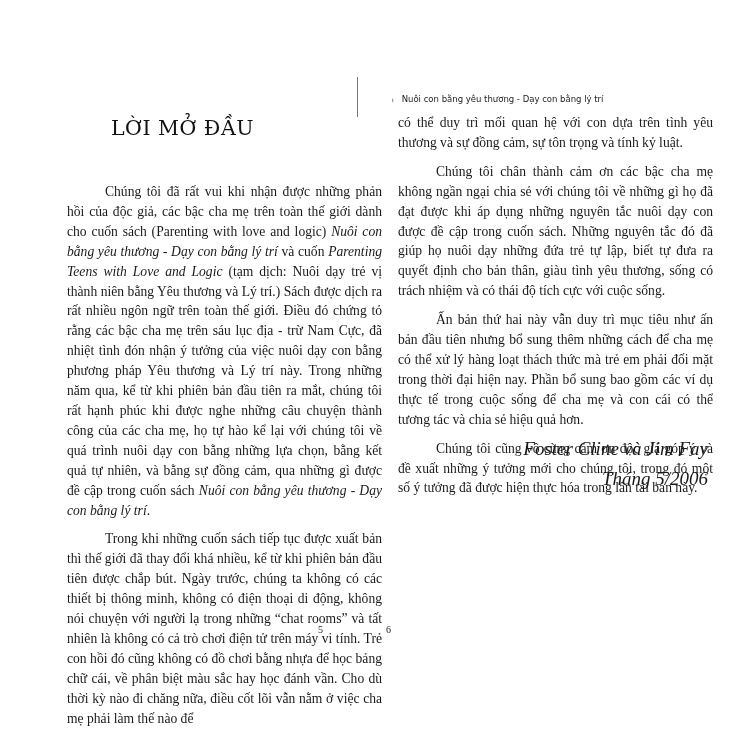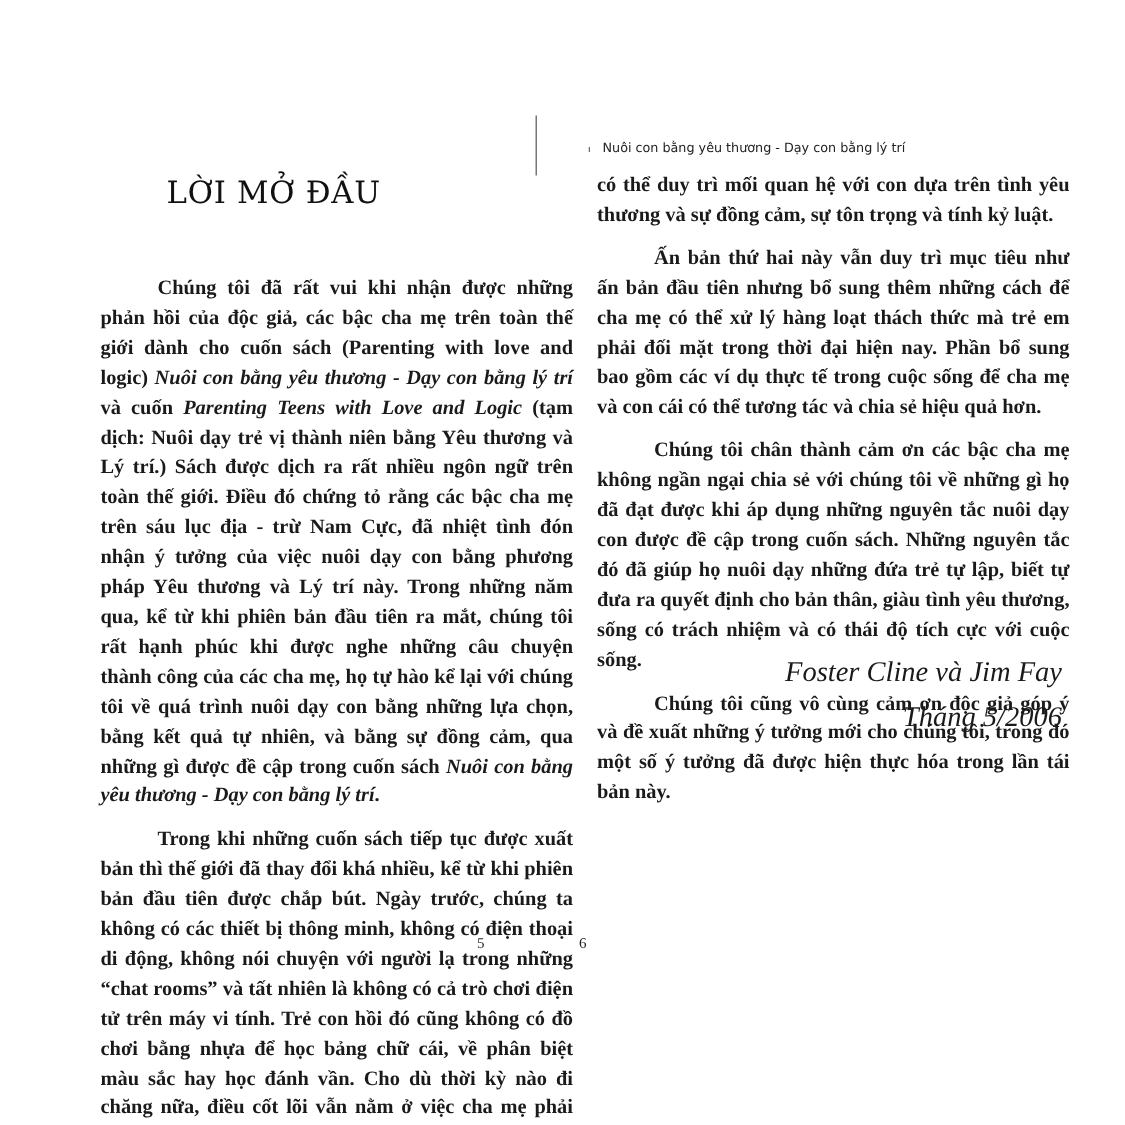--- a/index.html
+++ b/index.html
@@ -4,21 +4,21 @@
 <style>
   html, body { margin: 0; padding: 0; background: #ffffff; }
   body { width: 750px; height: 750px; position: relative; overflow: hidden; font-family: "DejaVu Serif", serif; color: #1a1a1a; }
   .spread { position: absolute; inset: 0; background: #fff; }
   .page { position: absolute; top: 0; height: 720px; }
   .page-left { left: 0; width: 365px; }
   .page-right { left: 365px; width: 385px; }
   .gutter-mark { position: absolute; left: 357px; top: 77px; width: 1px; height: 40px; background: #777; }
   .title { position: absolute; left: 0; width: 365px; top: 116px; text-align: center; font-family: "DejaVu Serif", serif; font-size: 20.5px; letter-spacing: 0.5px; color: #111; }
   .subtitle { position: absolute; left: 0; width: 365px; top: 155px; text-align: center; font-family: "DejaVu Sans", sans-serif; font-weight: bold; font-size: 11.5px; color: #1a1a1a; }
-  .body { position: absolute; font-family: "Liberation Serif", serif; font-size: 13.6px; line-height: 19.9px; text-align: justify; color: #1a1a1a; font-weight: bold; }
+  .body { position: absolute; font-family: "Liberation Serif", serif; font-size: 13.6px; line-height: 19.9px; text-align: justify; color: #1a1a1a; }
   .body p { margin: 0; text-indent: 38px; }
   .body p.noindent { text-indent: 0; }
   .body p + p { margin-top: 9px; }
   .left-body { left: 40px; top: 182px; width: 315px; margin-left: 27px; }
   .right-body { left: 398px; top: 113px; width: 315px; }
   .running-head { position: absolute; left: 392px; top: 94px; font-family: "DejaVu Sans", sans-serif; font-size: 8.5px; color: #222; }
   .running-head .num { margin-right: 8px; font-size: 6px; }
   .signature { position: absolute; right: 42px; font-family: "Liberation Serif", serif; font-style: italic; font-size: 19px; text-align: right; }
   .sig-authors { top: 438px; }
   .sig-date { top: 468px; }
@@ -47,22 +47,22 @@
 
   <div class="page page-right">
   </div>
 
   <div class="running-head">
     <span class="num">ı</span><span>Nuôi con bằng yêu thương - Dạy con bằng lý trí</span>
   </div>
 
   <div class="body right-body">
     <p class="noindent">có thể duy trì mối quan hệ với con dựa trên tình yêu thương và sự đồng cảm, sự tôn trọng và tính kỷ luật.</p>
+    <p>Chúng tôi chân thành cảm ơn các bậc cha mẹ không ngần ngại chia sẻ với chúng tôi về những gì họ đã đạt được khi áp dụng những nguyên tắc nuôi dạy con được đề cập trong cuốn sách. Những nguyên tắc đó đã giúp họ nuôi dạy những đứa trẻ tự lập, biết tự đưa ra quyết định cho bản thân, giàu tình yêu thương, sống có trách nhiệm và có thái độ tích cực với cuộc sống.</p>
     <p>Ấn bản thứ hai này vẫn duy trì mục tiêu như ấn bản đầu tiên nhưng bổ sung thêm những cách để cha mẹ có thể xử lý hàng loạt thách thức mà trẻ em phải đối mặt trong thời đại hiện nay. Phần bổ sung bao gồm các ví dụ thực tế trong cuộc sống để cha mẹ và con cái có thể tương tác và chia sẻ hiệu quả hơn.</p>
-    <p>Chúng tôi chân thành cảm ơn các bậc cha mẹ không ngần ngại chia sẻ với chúng tôi về những gì họ đã đạt được khi áp dụng những nguyên tắc nuôi dạy con được đề cập trong cuốn sách. Những nguyên tắc đó đã giúp họ nuôi dạy những đứa trẻ tự lập, biết tự đưa ra quyết định cho bản thân, giàu tình yêu thương, sống có trách nhiệm và có thái độ tích cực với cuộc sống.</p>
     <p>Chúng tôi cũng vô cùng cảm ơn độc giả góp ý và đề xuất những ý tưởng mới cho chúng tôi, trong đó một số ý tưởng đã được hiện thực hóa trong lần tái bản này.</p>
   </div>
 
   <div class="signature sig-authors">Foster Cline và Jim Fay</div>
   <div class="signature sig-date">Tháng 5/2006</div>
 
   <div class="page-num page-num-right">6</div>
 </div>
 
 </body></html>

